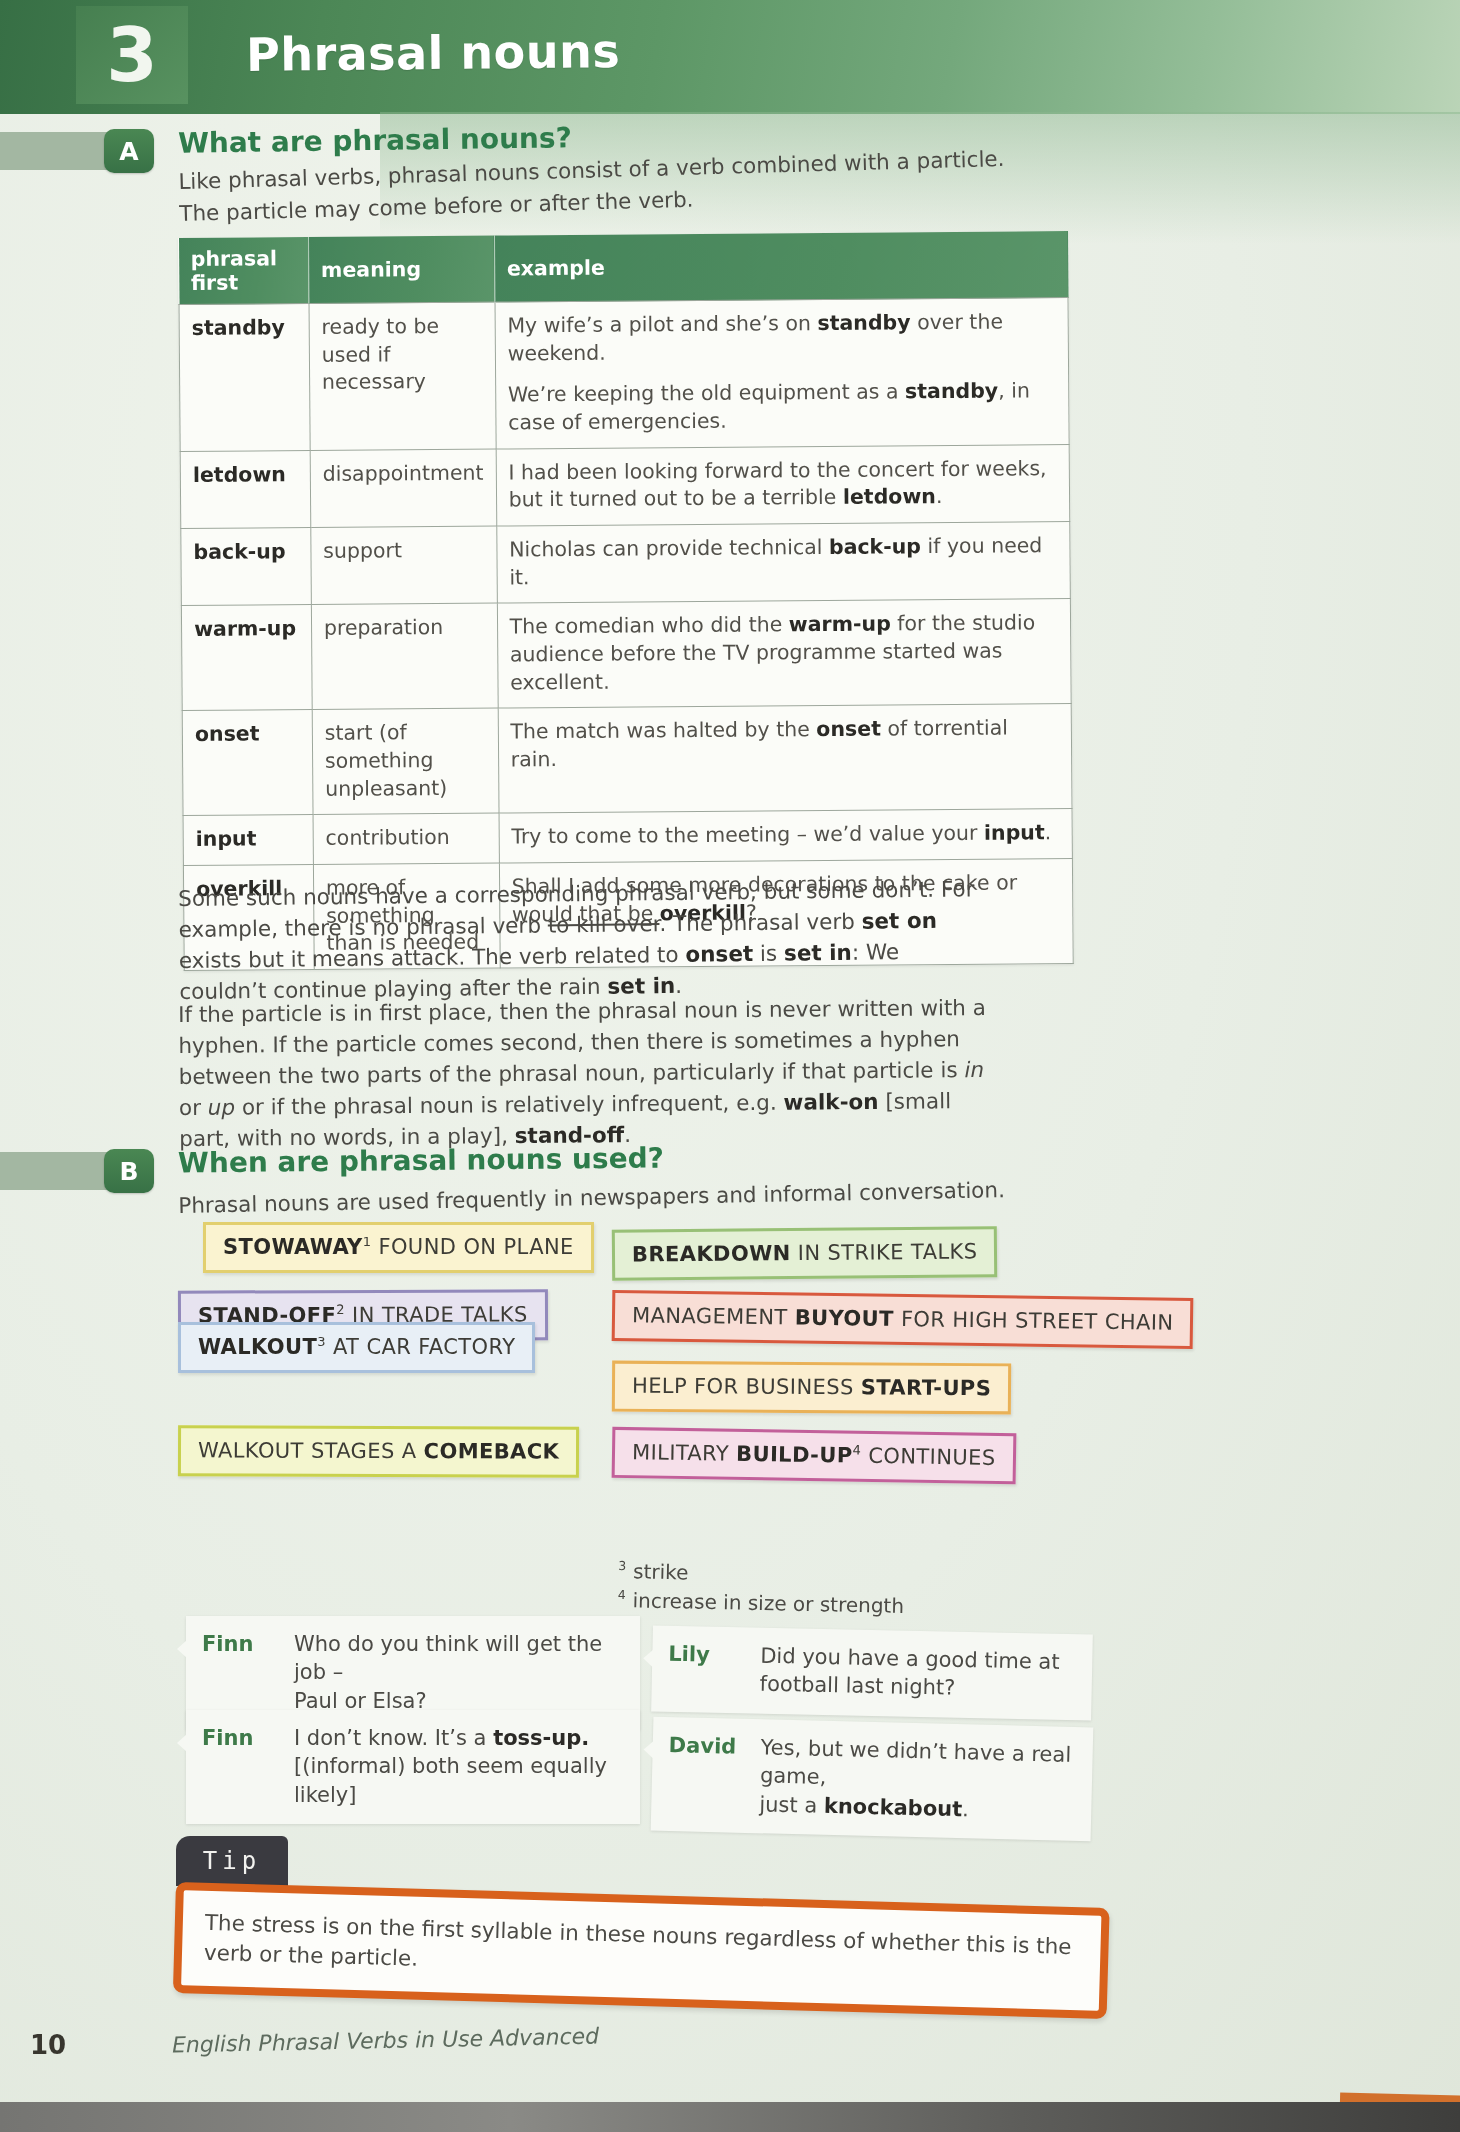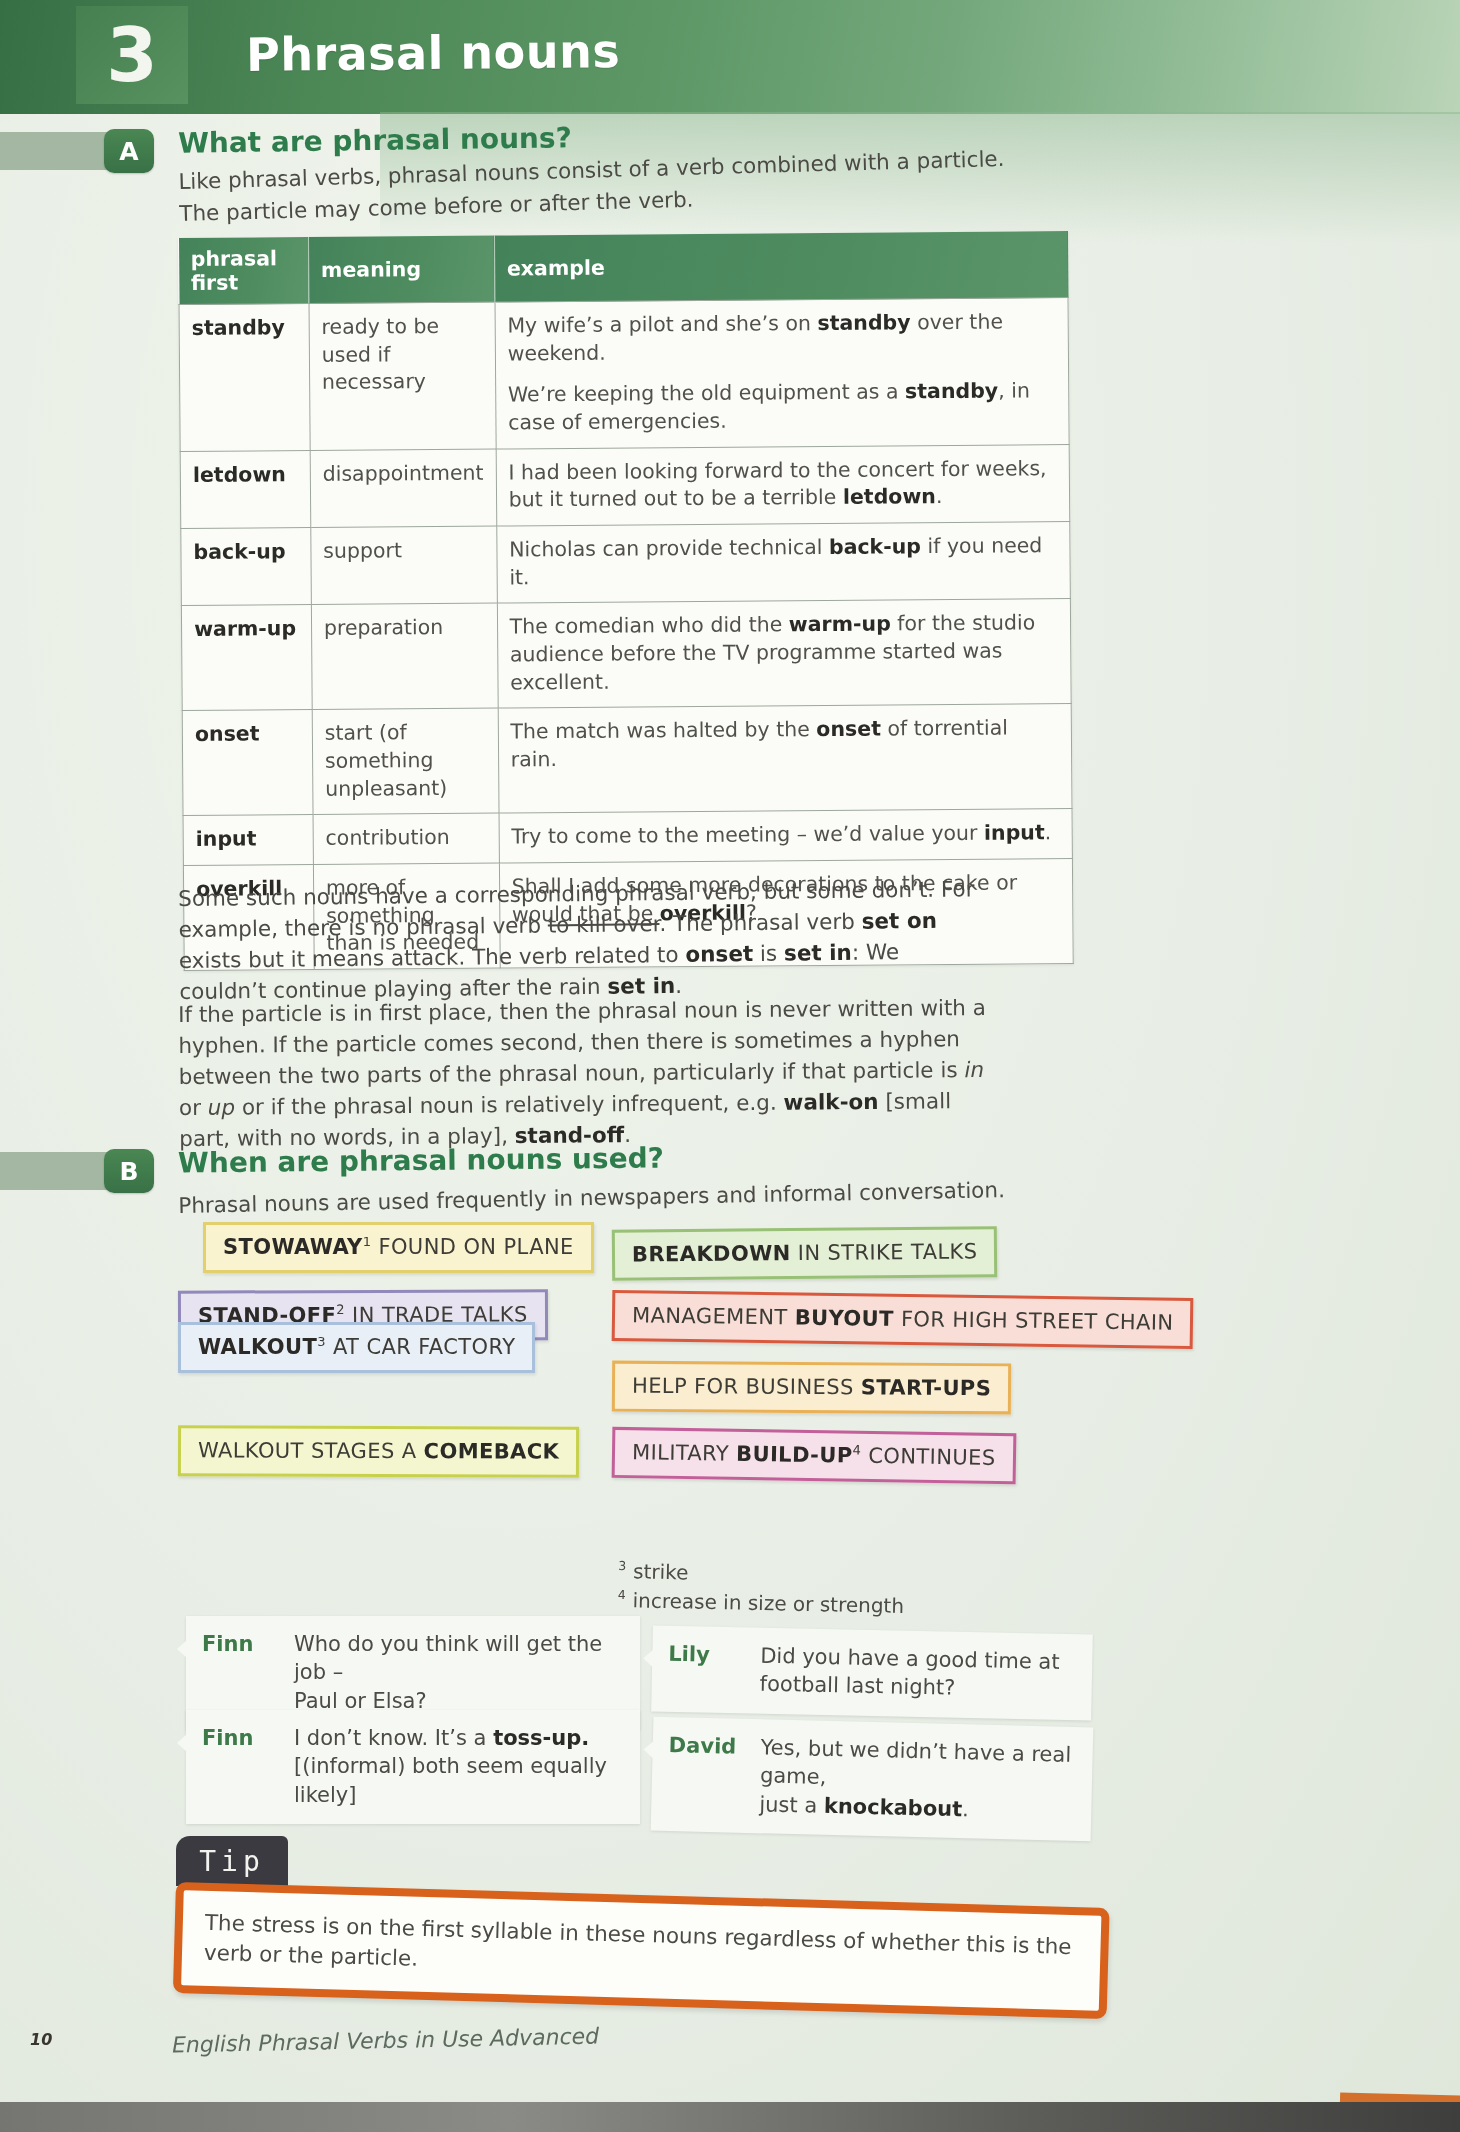--- a/index.html
+++ b/index.html
@@ -89,27 +89,27 @@
   .speaker{flex:0 0 92px;font-weight:700;color:#3e7a49;}
   .speech{white-space:pre-line;}
   .bub-annie{left:186px;top:1616px;width:422px;}
   .bub-finn{left:186px;top:1710px;width:422px;justify-content:flex-end;}
   .bub-lily{left:652px;top:1630px;width:408px;transform:rotate(1.2deg);}
   .bub-david{left:652px;top:1722px;width:408px;transform:rotate(1.4deg);}
 
   
   .tip-tab{position:absolute;left:176px;top:1836px;width:112px;height:50px;background:#3a3a40;
     border-radius:14px 6px 0 0;display:flex;align-items:center;justify-content:center;
-    color:#f2f2ef;font-family:"DejaVu Sans Mono","Liberation Mono",monospace;font-size:28px;letter-spacing:5px;}
+    color:#f2f2ef;font-family:"DejaVu Sans Mono","Liberation Mono",monospace;font-size:24px;letter-spacing:5px;}
   .tip-box{position:absolute;left:176px;top:1882px;width:874px;border:8px solid #d8611c;border-radius:10px;
     background:#fdfdfa;padding:17px 22px 18px;font-size:21.5px;color:#4b4a45;line-height:1.4;
     transform:rotate(1.6deg);transform-origin:left top;box-shadow:1px 3px 5px rgba(0,0,0,0.12);}
 
   
-  .page-number{position:absolute;left:30px;top:2030px;font-size:16px;font-weight:700;color:#38362f;font-style:italic;}
+  .page-number{position:absolute;left:30px;top:2030px;font-size:26px;font-weight:700;color:#38362f;}
   .book-title{position:absolute;left:172px;top:2028px;font-size:22px;font-style:italic;color:#5d6b5e;
     transform:rotate(-1.2deg);}
 
   
   .photo-strip{position:absolute;left:0;right:0;bottom:0;height:30px;
     background:linear-gradient(90deg,#757572 0%,#8a8a86 35%,#5d5d5a 70%,#3e3e3c 100%);}
   .photo-orange{position:absolute;right:0;bottom:26px;width:120px;height:12px;background:#d2702c;transform:rotate(1.5deg);}
 </style>
 </head>
 <body>

